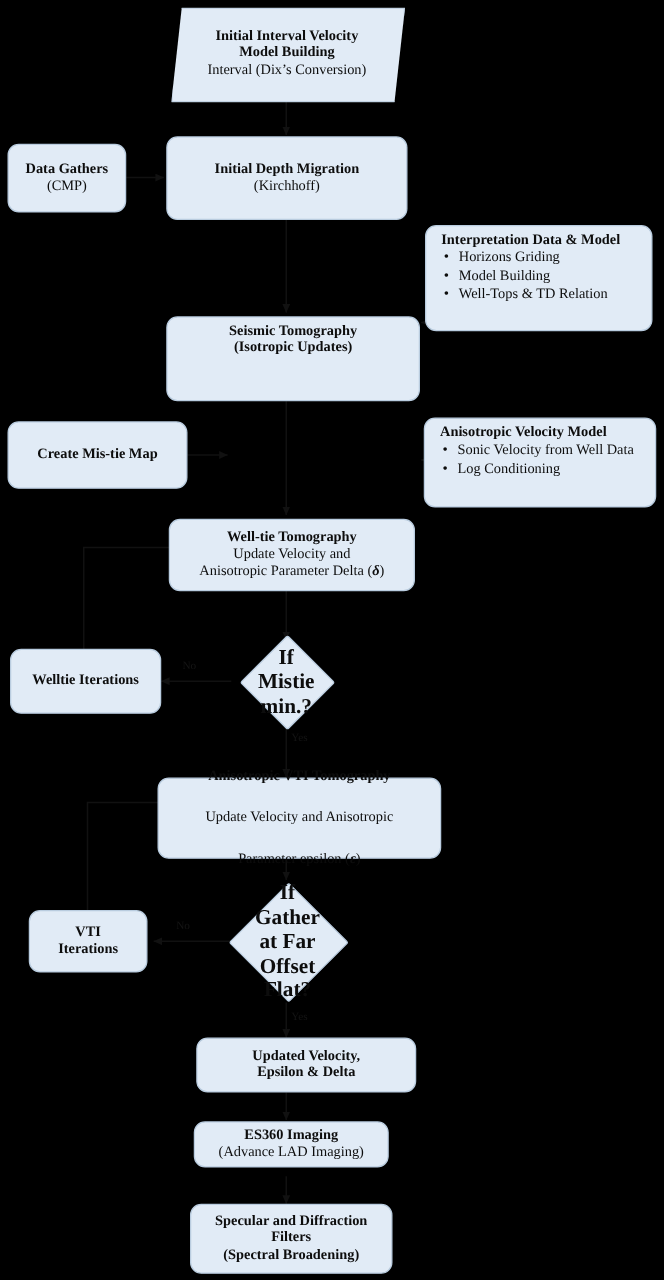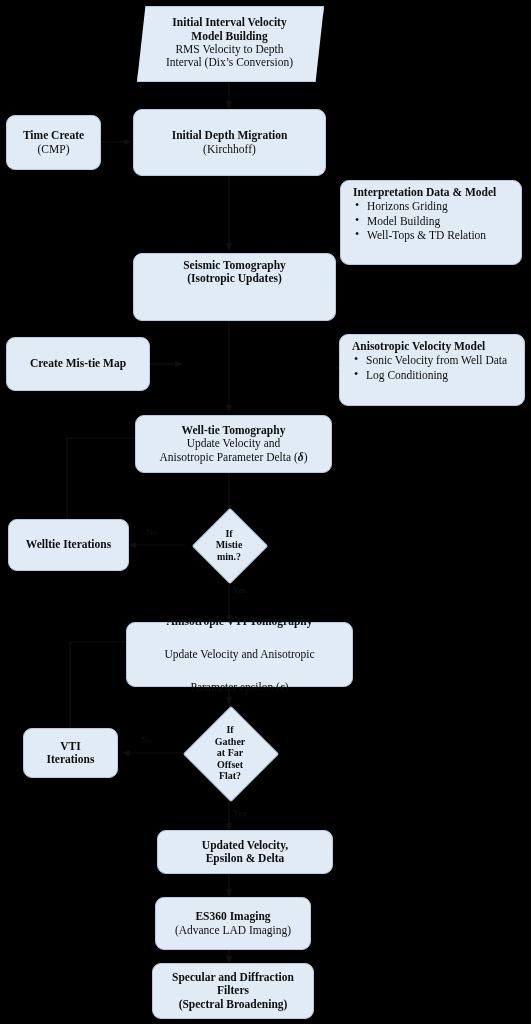--- a/index.html
+++ b/index.html
@@ -120,21 +120,21 @@
     border: 1px solid #b9ccdf;
     transform: rotate(45deg);
     z-index: 0;
     border-radius: 2px;
   }
   .diamond-text {
     position: relative;
     z-index: 1;
     text-align: center;
     font-weight: bold;
-    font-size: 10px;
+    font-size: 17px;
     line-height: 1.15;
   }
   .edge-label {
     position: absolute;
     font-size: 9px;
     color: #141414;
     font-family: "Liberation Serif", serif;
     z-index: 3;
   }
   .sym {
@@ -189,27 +189,26 @@
       
       <path d="M229,941 L229,963" marker-end="url(#arr)"></path>
     </g>
   </svg>
 
   <div class="node para" style="left:137px; top:6px; width:185px; height:74px;">
     <div class="para-shape"></div>
     <div class="para-text">
       <div class="ttl">Initial Interval Velocity</div>
       <div class="ttl">Model Building</div>
-      <div class="sub">RMS Velocity to Depth</div>
       <div class="sub">Interval (Dix’s Conversion)</div>
     </div>
   </div>
 
   <div class="node" style="left:6px; top:115px; width:95px; height:55px;">
-    <div class="ttl">Time Create</div>
+    <div class="ttl">Data Gathers</div>
     <div class="sub">(CMP)</div>
   </div>
 
   <div class="node" style="left:133px; top:109px; width:193px; height:67px;">
     <div class="ttl">Initial Depth Migration</div>
     <div class="sub">(Kirchhoff)</div>
   </div>
 
   <div class="node bulleted" style="left:340px; top:180px; width:182px; height:85px;">
     <div class="ttl">Interpretation Data &amp; Model</div>
@@ -280,21 +279,21 @@
     </div>
   </div>
   <div class="edge-label" style="left:141px; top:735px;">No</div>
   <div class="edge-label" style="left:233px; top:808px;">Yes</div>
 
   <div class="node" style="left:157px; top:830px; width:176px; height:44px;text-align:right;">
     <div class="ttl">Updated Velocity,</div>
     <div class="ttl">Epsilon &amp; Delta</div>
   </div>
 
-  <div class="node" style="left:155px; top:897px; width:156px; height:53px;">
+  <div class="node" style="left:155px; top:897px; width:156px; height:37px;">
     <div class="ttl">ES360 Imaging</div>
     <div class="sub">(Advance LAD Imaging)</div>
   </div>
 
   <div class="node" style="left:152px; top:963px; width:162px; height:56px;">
     <div class="ttl">Specular and Diffraction</div>
     <div class="ttl">Filters</div>
     <div class="ttl">(Spectral Broadening)</div>
   </div>
 

